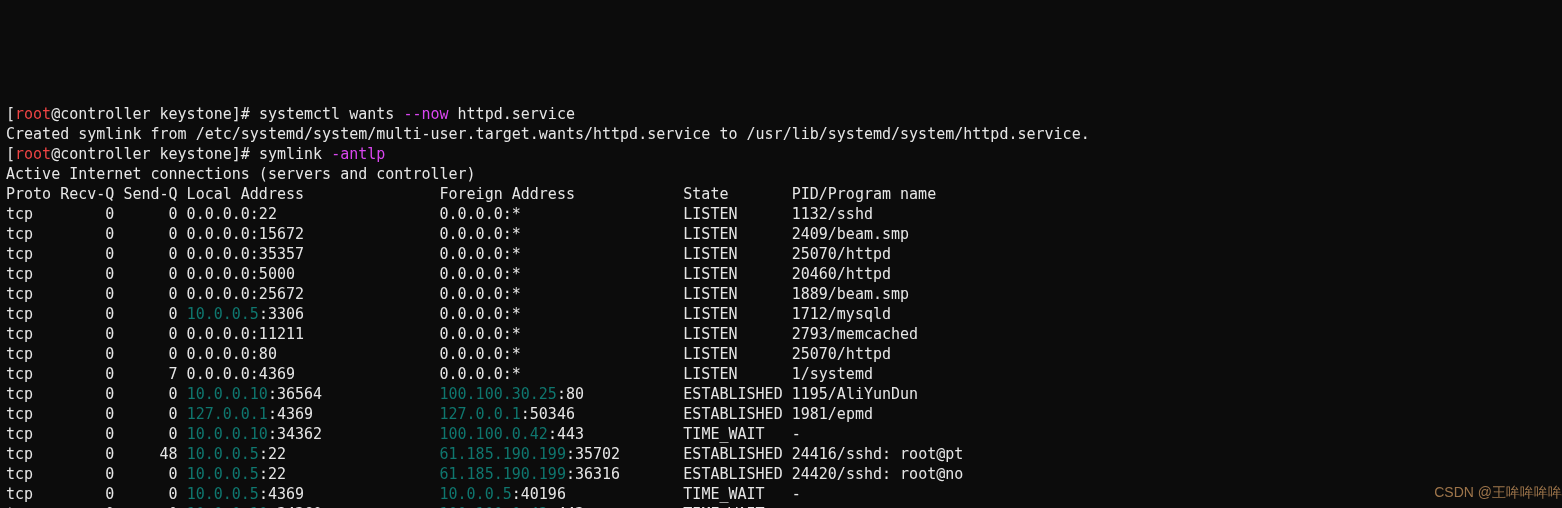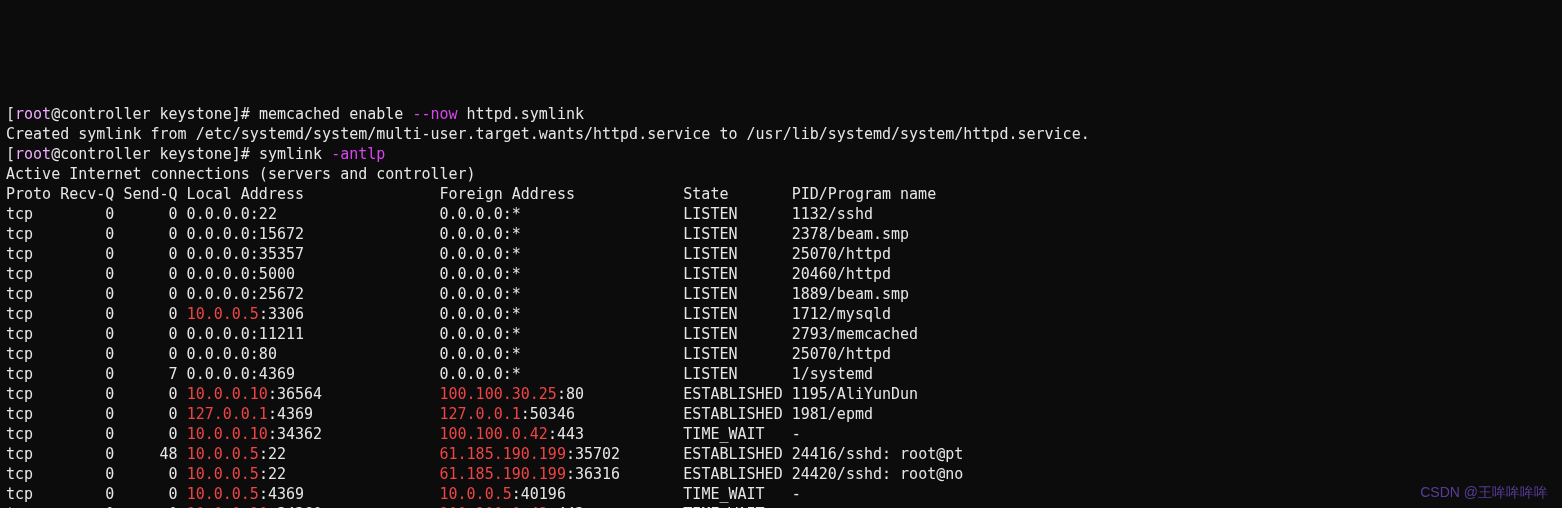--- a/index.html
+++ b/index.html
@@ -1,37 +1,37 @@
 <!DOCTYPE html>
 <html><head>
 <meta charset="utf-8">
 <style>
   html,body{margin:0;padding:0;background:#0c0c0c;color:#e6e6e6;
     font-family:Consolas,Menlo,"DejaVu Sans Mono",monospace;
     font-size:15px;line-height:20px;width:1562px;height:508px;
     overflow:hidden;white-space:pre}
   .wrap{padding:4px 6px}
-  .red{color:#f0abfc}
+  .red{color:#ef4444}
   .cyan{color:#d946ef}
-  .mag{color:#ef4444}
-  .wm{position:absolute;right:14px;bottom:6px;color:#8b5cf6;opacity:.6;
+  .mag{color:#0f766e}
+  .wm{position:absolute;right:0;bottom:6px;color:#fdba74;opacity:.6;
     font-family:Arial,Helvetica,sans-serif;font-size:14px}
 </style>
 </head>
 <body>
 
 
 
-<div class="wrap" id="term"><span>[<span class="red">root</span>@<span>controller</span> <span>keystone</span>]# </span><span>memcached enable </span><span class="cyan">--now</span><span> httpd.symlink</span>
+<div class="wrap" id="term"><span>[<span class="red">root</span>@<span>controller</span> <span>keystone</span>]# </span><span>systemctl wants </span><span class="cyan">--now</span><span> httpd.service</span>
 <span>Created symlink from /etc/systemd/system/multi-user.target.wants/httpd.service to /usr/lib/systemd/system/httpd.service.</span>
 <span>[<span class="red">root</span>@<span>controller</span> <span>keystone</span>]# </span><span>symlink </span><span class="cyan">-antlp</span>
 <span>Active Internet connections (servers and controller)</span>
 <span>Proto Recv-Q Send-Q Local Address               Foreign Address            State       PID/Program name</span>
 <span>tcp        0      0 0.0.0.0:22                  0.0.0.0:*                  LISTEN      1132/sshd</span>
-<span>tcp        0      0 0.0.0.0:15672               0.0.0.0:*                  LISTEN      2378/beam.smp</span>
+<span>tcp        0      0 0.0.0.0:15672               0.0.0.0:*                  LISTEN      2409/beam.smp</span>
 <span>tcp        0      0 0.0.0.0:35357               0.0.0.0:*                  LISTEN      25070/httpd</span>
 <span>tcp        0      0 0.0.0.0:5000                0.0.0.0:*                  LISTEN      20460/httpd</span>
 <span>tcp        0      0 0.0.0.0:25672               0.0.0.0:*                  LISTEN      1889/beam.smp</span>
 <span>tcp        0      0 <span class="mag">10.0.0.5</span>:3306               0.0.0.0:*                  LISTEN      1712/mysqld</span>
 <span>tcp        0      0 0.0.0.0:11211               0.0.0.0:*                  LISTEN      2793/memcached</span>
 <span>tcp        0      0 0.0.0.0:80                  0.0.0.0:*                  LISTEN      25070/httpd</span>
 <span>tcp        0      7 0.0.0.0:4369                0.0.0.0:*                  LISTEN      1/systemd</span>
 <span>tcp        0      0 <span class="mag">10.0.0.10</span>:36564             <span class="mag">100.100.30.25</span>:80           ESTABLISHED 1195/AliYunDun</span>
 <span>tcp        0      0 <span class="mag">127.0.0.1</span>:4369              <span class="mag">127.0.0.1</span>:50346            ESTABLISHED 1981/epmd</span>
 <span>tcp        0      0 <span class="mag">10.0.0.10</span>:34362             <span class="mag">100.100.0.42</span>:443           TIME_WAIT   -</span>

